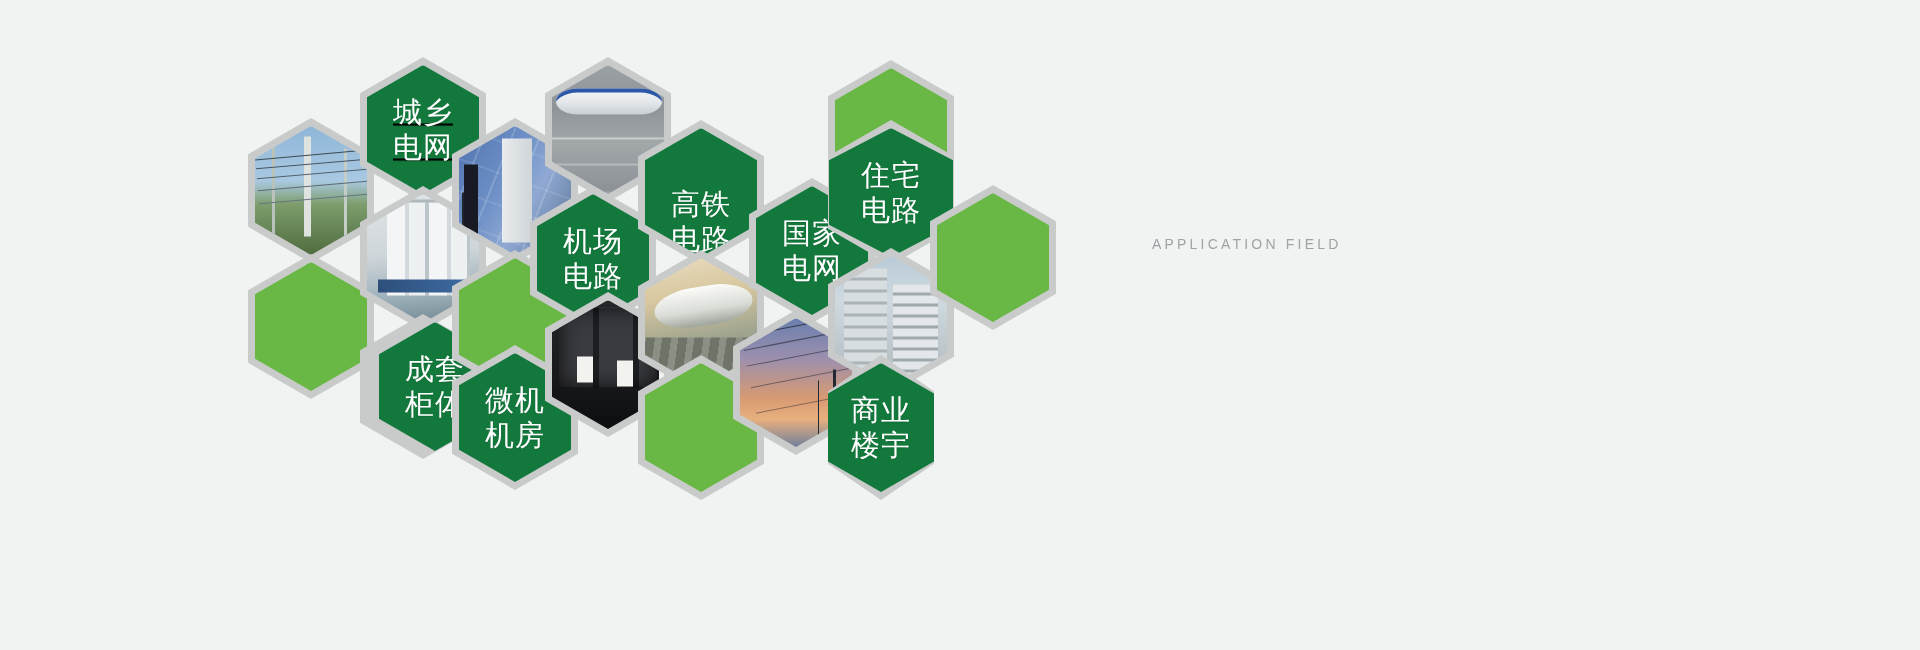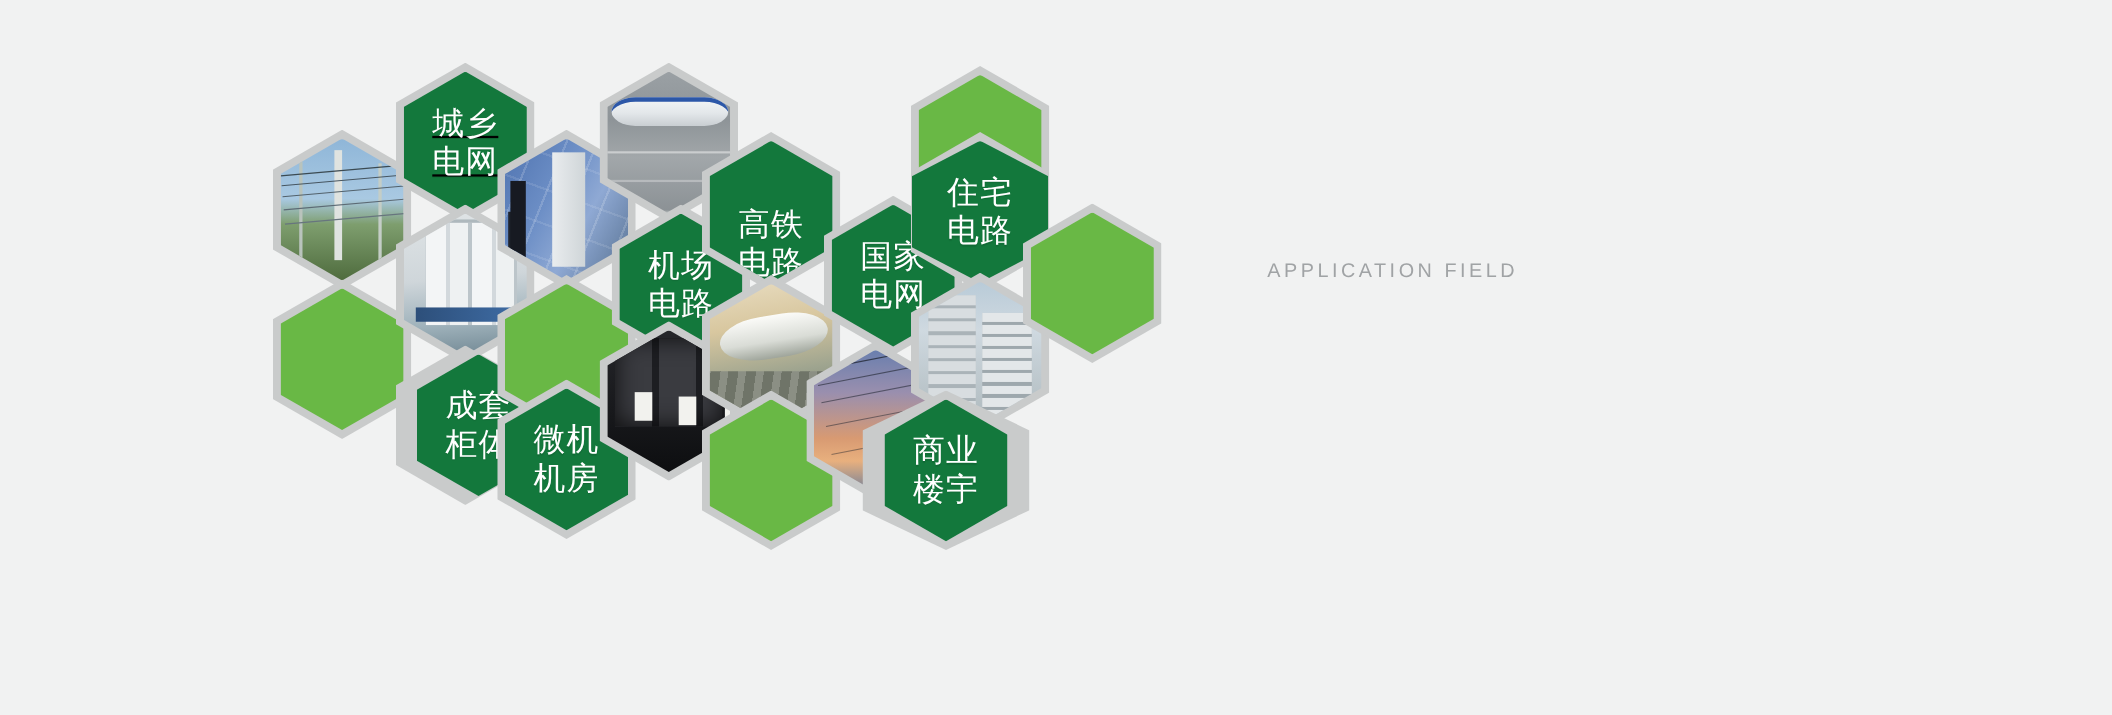--- a/index.html
+++ b/index.html
@@ -184,21 +184,21 @@
     color:#12753a;
     font-size:46px;
     letter-spacing:4px;
     line-height:1.1;
     font-family:"DejaVu Sans","Liberation Sans",sans-serif;
   }
   #title-sub{
     margin-top:14px;
     margin-left:4px;
     color:#a0a3a5;
-    font-size:18px;
+    font-size:14px;
     letter-spacing:3.2px;
     font-family:"Liberation Sans", sans-serif;
   }
 </style>
 </head>
 <body>
 
 <div id="stage">
 
   <div id="honeycomb">
@@ -249,21 +249,21 @@
 机房</div>
       </div>
     </div>
 
     <div class="hex hex-frame" style="left:545px; top:57px; width:126px; height:145px;">
       <div class="hex-inner" style="width:112px; height:129px;">
         <div class="photo ph-airport"></div>
       </div>
     </div>
 
-    <div class="hex hex-frame" style="left:556px; top:186px; width:126px; height:145px;">
+    <div class="hex hex-frame" style="left:530px; top:186px; width:126px; height:145px;">
       <div class="hex-inner fill-dark" style="width:112px; height:129px;">
         <div class="hex-label">机场
 电路</div>
       </div>
     </div>
 
     <div class="hex hex-frame" style="left:545px; top:292px; width:126px; height:145px;">
       <div class="hex-inner" style="width:112px; height:129px;">
         <div class="photo ph-switchroom"></div>
       </div>
@@ -309,21 +309,21 @@
 电路</div>
       </div>
     </div>
 
     <div class="hex hex-frame" style="left:828px; top:248px; width:126px; height:145px;">
       <div class="hex-inner" style="width:112px; height:129px;">
         <div class="photo ph-building"></div>
       </div>
     </div>
 
-    <div class="hex hex-frame" style="left:784px; top:355px; width:152px; height:145px;">
+    <div class="hex hex-frame" style="left:828px; top:355px; width:106px; height:145px;">
       <div class="hex-inner fill-dark" style="width:112px; height:129px;">
         <div class="hex-label">商业
 楼宇</div>
       </div>
     </div>
 
     <div class="hex hex-frame" style="left:930px; top:185px; width:126px; height:145px;">
       <div class="hex-inner fill-light" style="width:112px; height:129px;"></div>
     </div>
 

